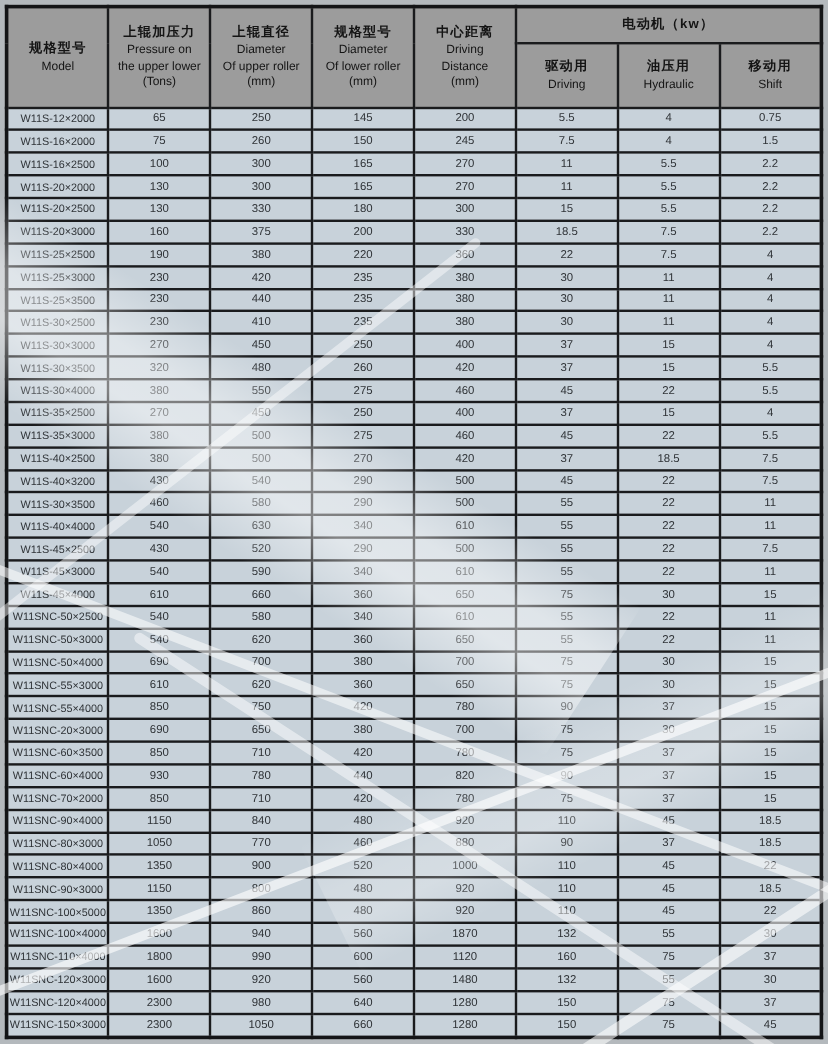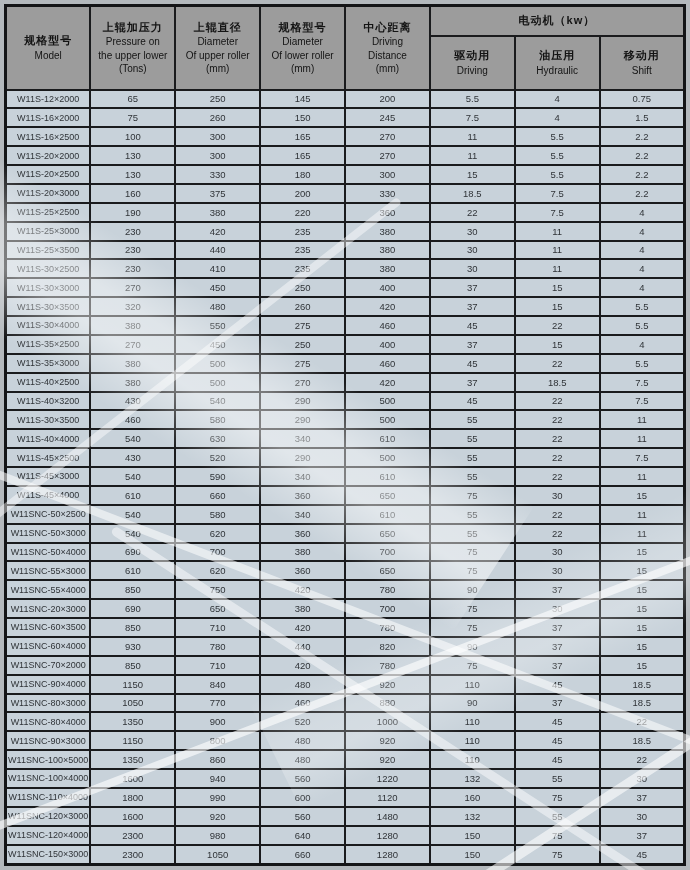--- a/index.html
+++ b/index.html
@@ -477,21 +477,21 @@
           <td>920</td>
           <td>110</td>
           <td>45</td>
           <td>22</td>
         </tr>
         <tr>
           <td class="model-cell">W11SNC-100×4000</td>
           <td>1600</td>
           <td>940</td>
           <td>560</td>
-          <td>1220</td>
+          <td>1870</td>
           <td>132</td>
           <td>55</td>
           <td>30</td>
         </tr>
         <tr>
           <td class="model-cell">W11SNC-110×4000</td>
           <td>1800</td>
           <td>990</td>
           <td>600</td>
           <td>1120</td>

